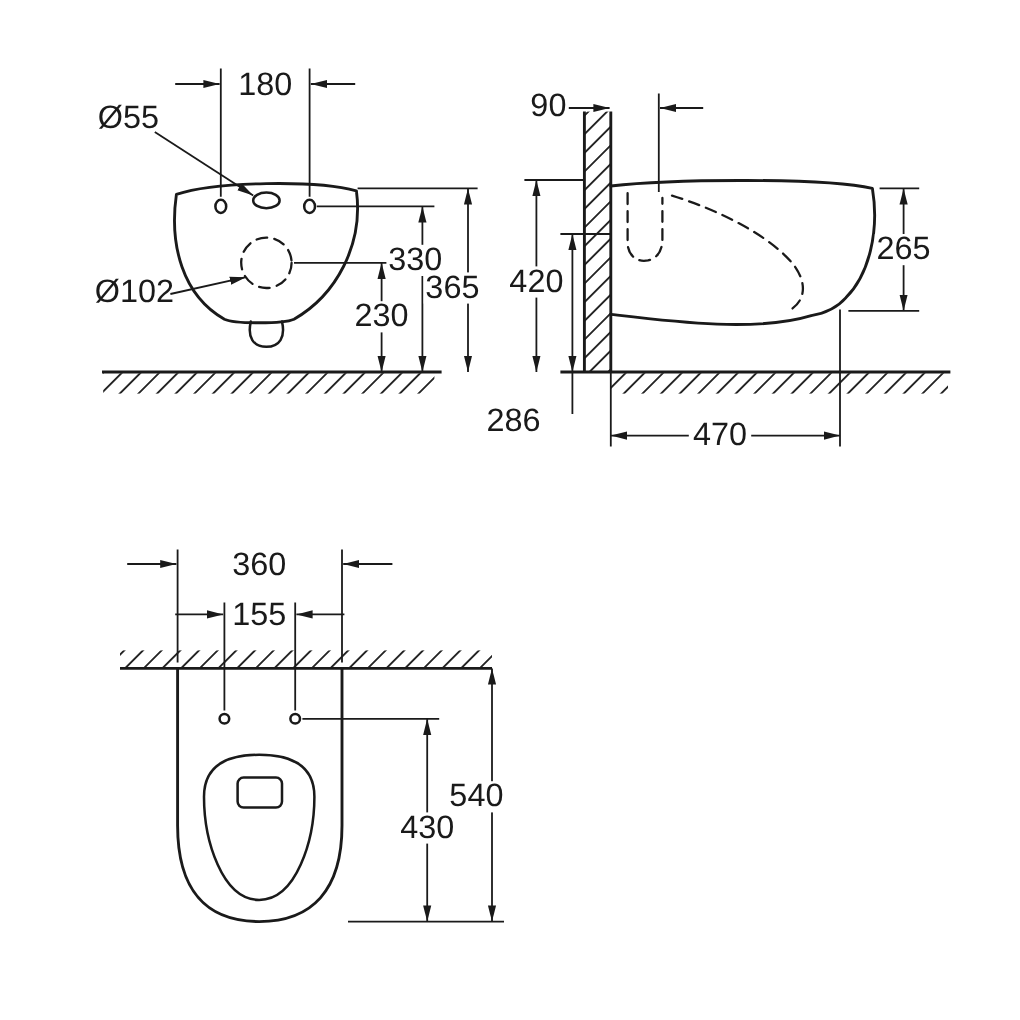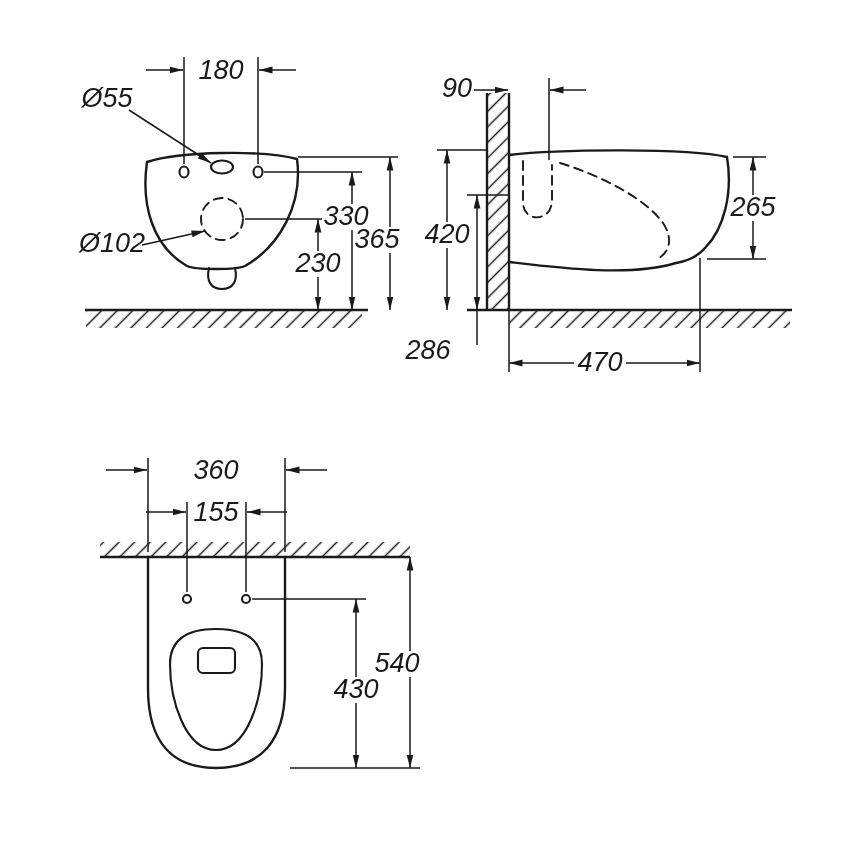--- a/index.html
+++ b/index.html
@@ -1,16 +1,16 @@
 <!DOCTYPE html>
 <html><head>
 <meta charset="utf-8">
 <style>
   html,body{margin:0;padding:0;background:#ffffff;}
-  .stage{position:relative;width:850px;height:850px;background:#ffffff;overflow:hidden;font-style:italic;}
+  .stage{position:relative;width:850px;height:850px;background:#ffffff;overflow:hidden;}
   svg{display:block;}
   .obj{fill:none;stroke:#1a1a1a;stroke-width:2.4;stroke-linecap:round;stroke-linejoin:round;}
   .obj2{fill:none;stroke:#1a1a1a;stroke-width:2.1;stroke-linecap:round;stroke-linejoin:round;}
   .dash{fill:none;stroke:#1a1a1a;stroke-width:1.9;stroke-dasharray:9 6;stroke-linecap:round;}
   .dimline{fill:none;stroke:#1a1a1a;stroke-width:1.5;}
   .thick{stroke-width:2.4;}
   .halo{fill:#ffffff;stroke:none;}
   .hatchfill{fill:url(#hatchPat);stroke:none;}
   .dimtext{font-family:"Liberation Sans","DejaVu Sans",sans-serif;font-size:27px;fill:#1a1a1a;text-anchor:middle;}
 </style>

